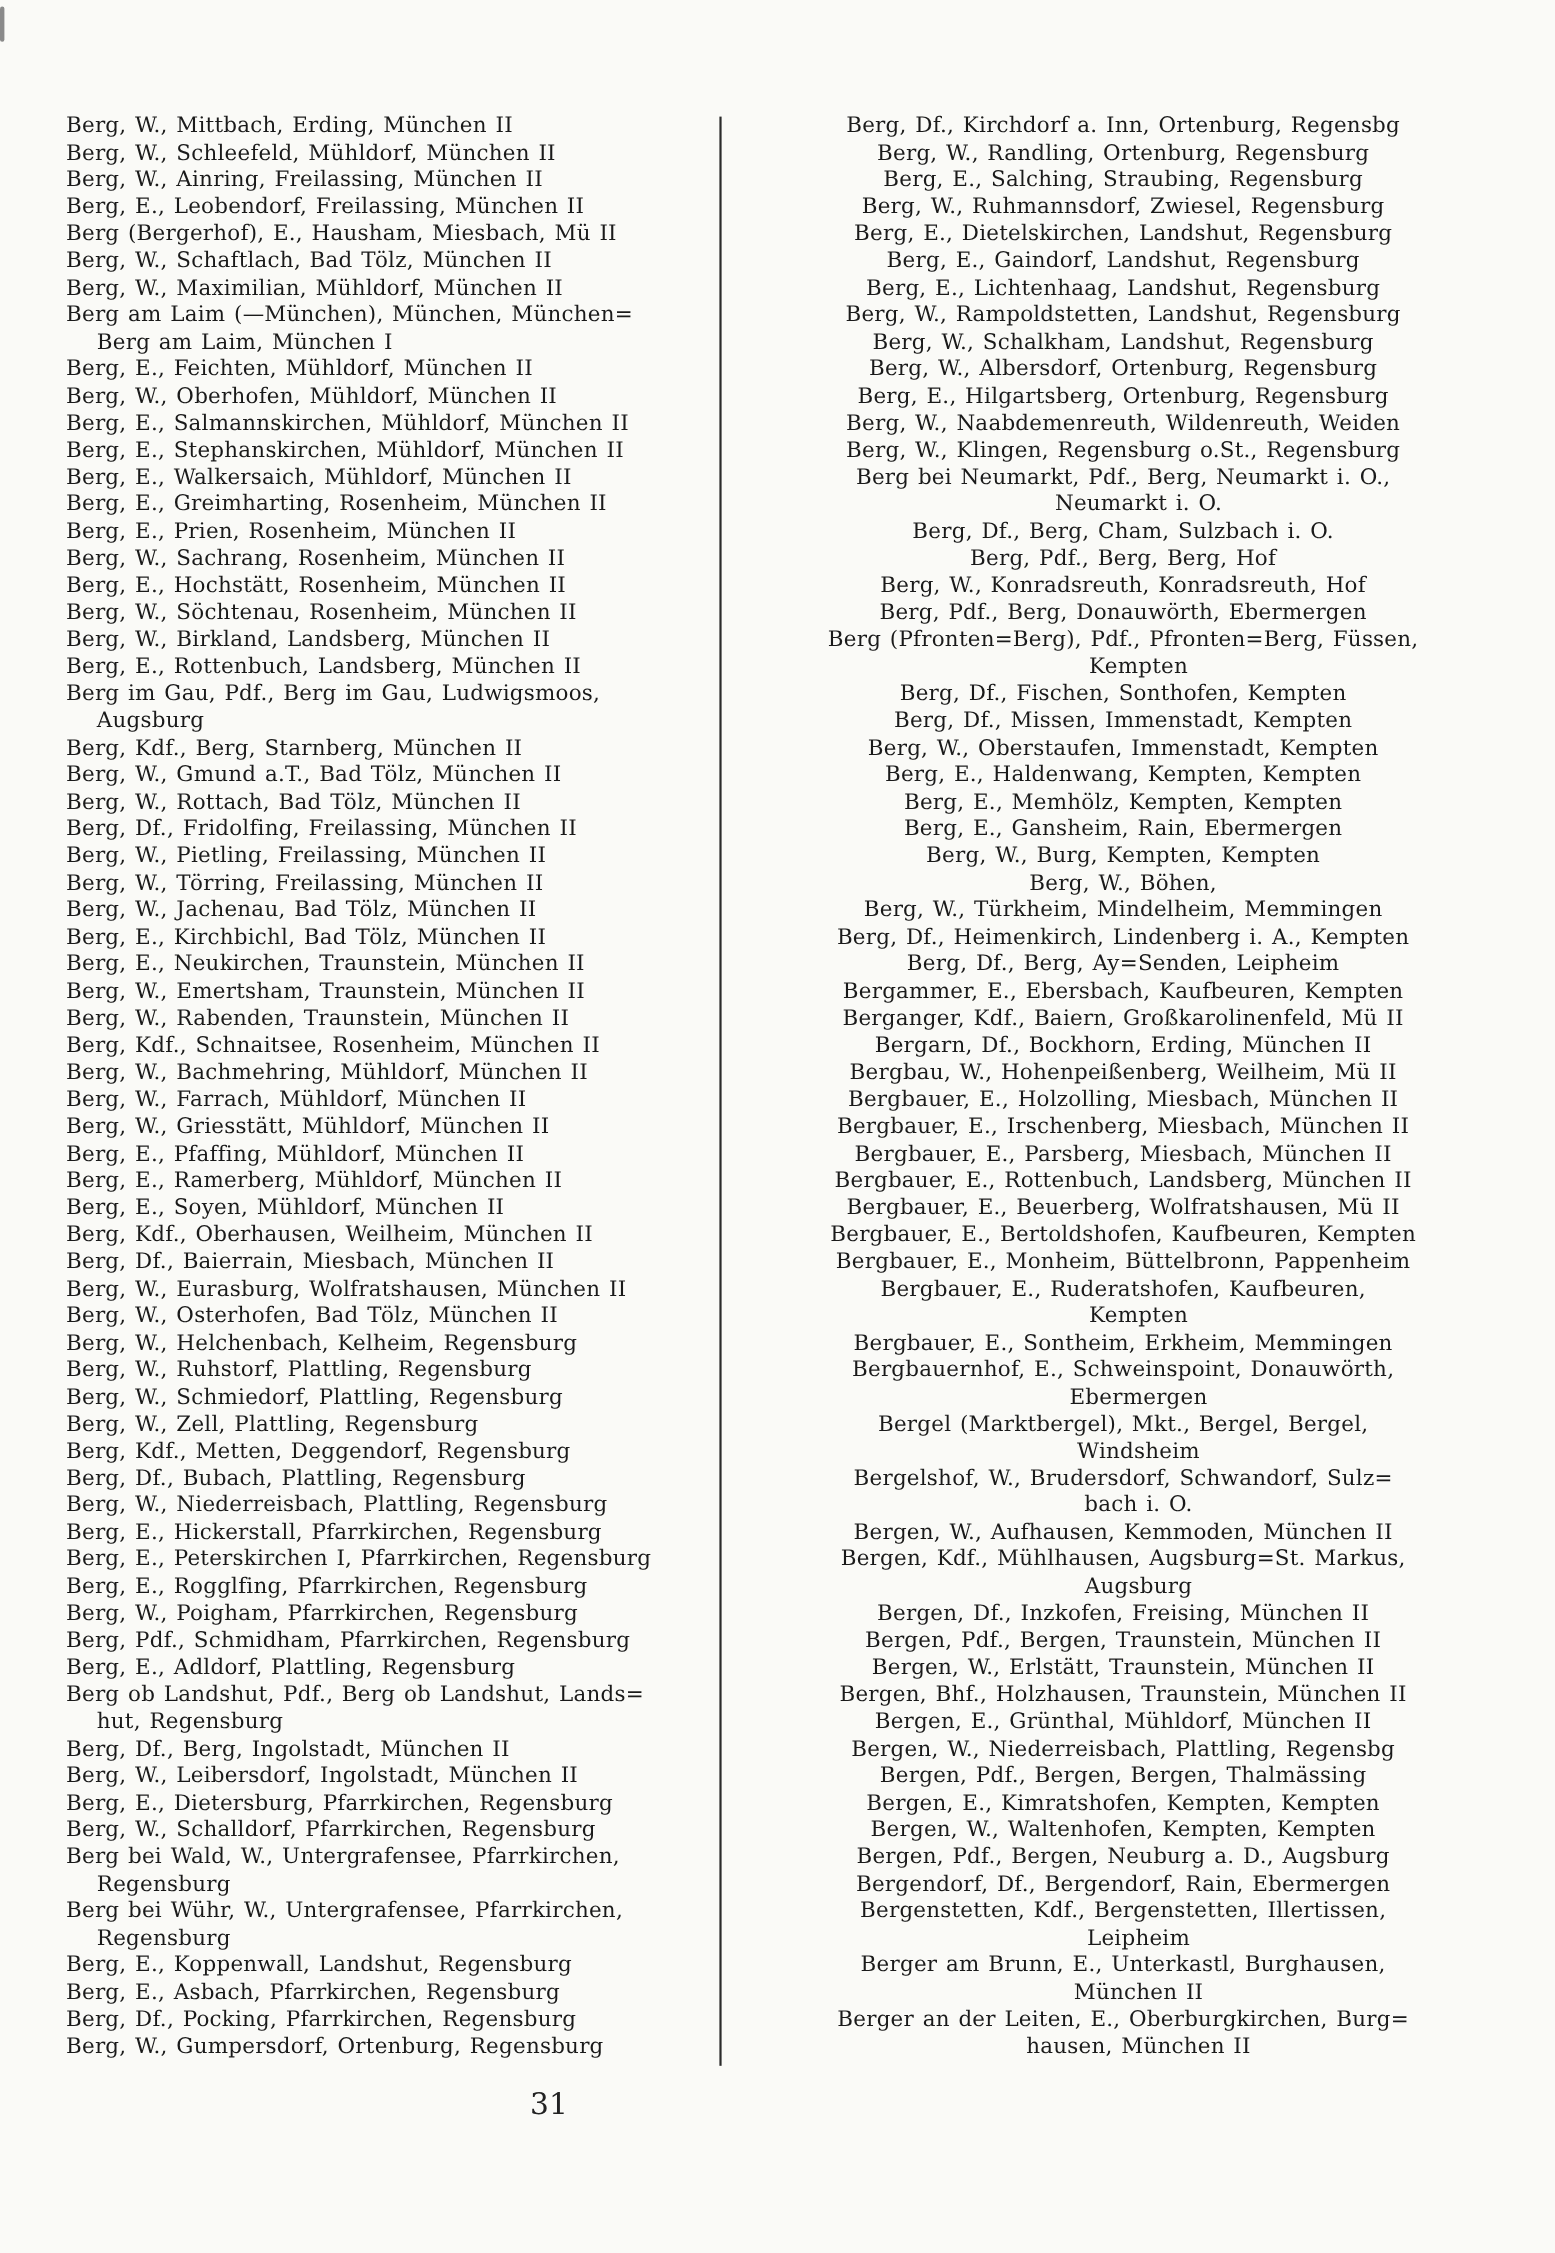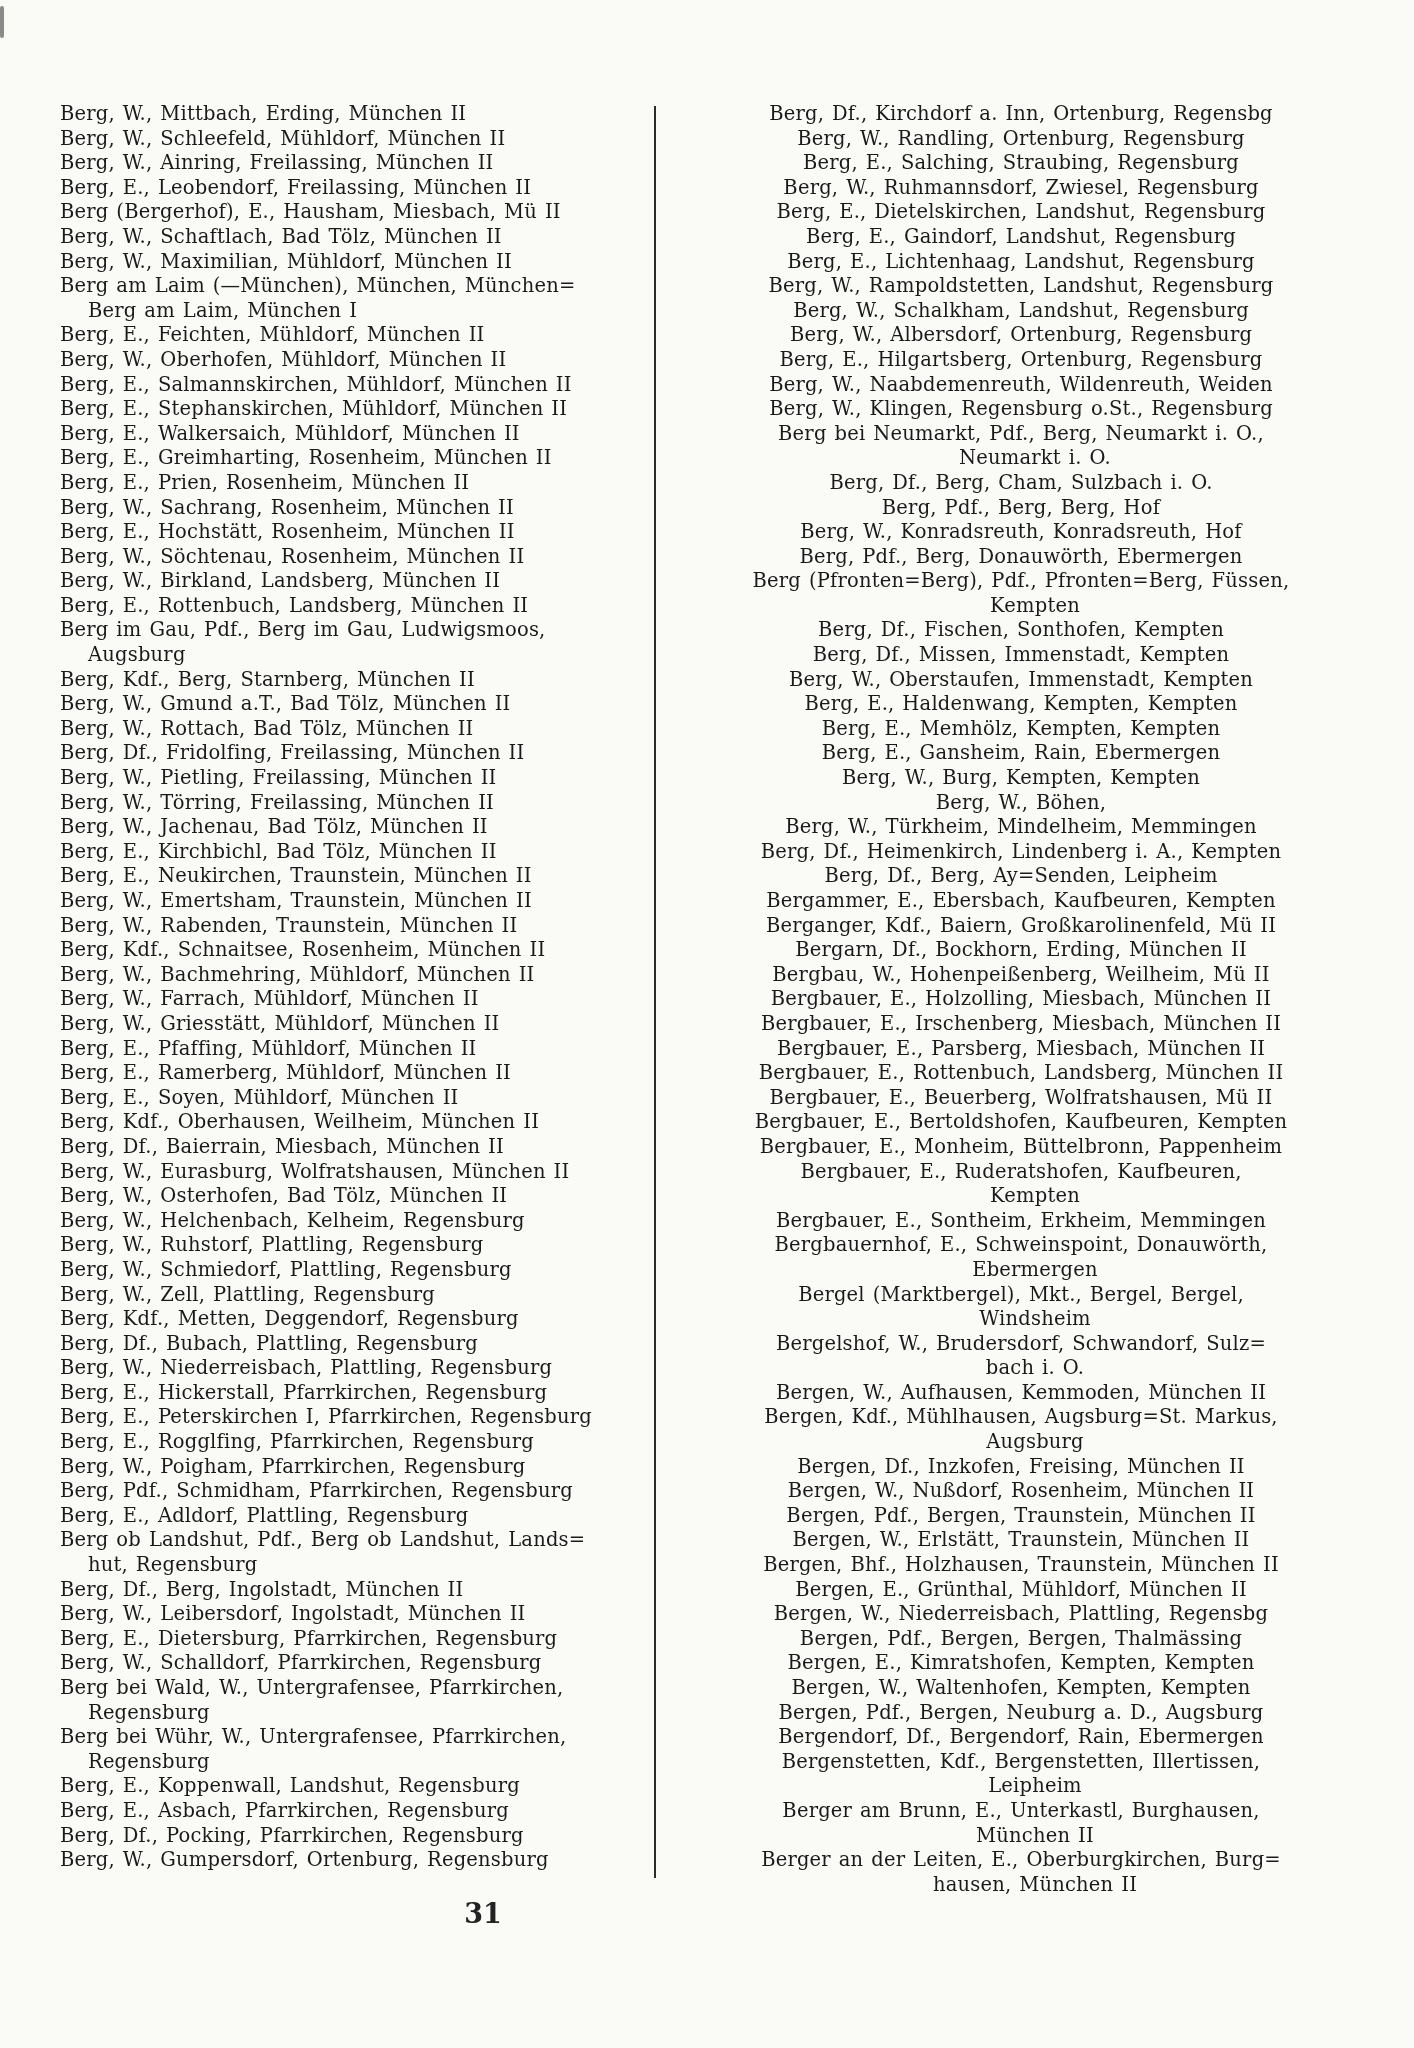--- a/index.html
+++ b/index.html
@@ -26,22 +26,22 @@
   .col-left{left:60px;width:592px;}
   .col-right{left:668px;width:706px;text-align:center;}
   .entry{margin:0;}
   .line{white-space:nowrap;}
   .line.cont{padding-left:28px;}
   .divider{
     position:absolute;left:654px;top:106px;
     width:2px;height:1772px;background:#2b2b2b;
   }
   .page-number{
-    position:absolute;left:428px;top:1898px;width:110px;
-    text-align:center;font-size:27px;font-weight:bold;color:#222;
+    position:absolute;left:444px;top:1898px;width:110px;
+    text-align:center;font-size:27px;font-weight:normal;color:#222;
   }
 </style>
 </head>
 <body>
 
 <div class="page">
   <div class="scan-artifact"></div>
 
   <div class="column col-left">
       <div class="entry">
@@ -403,23 +403,20 @@
         <div class="line">Bergen, W., Aufhausen, Kemmoden, München II</div>
       </div>
       <div class="entry">
         <div class="line">Bergen, Kdf., Mühlhausen, Augsburg=St. Markus,</div>
         <div class="line cont">Augsburg</div>
       </div>
       <div class="entry">
         <div class="line">Bergen, Df., Inzkofen, Freising, München II</div>
       </div>
       <div class="entry">
-        <div class="line">Bergen, W., Nußdorf, Rosenheim, München II</div>
-      </div>
-      <div class="entry">
         <div class="line">Bergen, Pdf., Bergen, Traunstein, München II</div>
       </div>
       <div class="entry">
         <div class="line">Bergen, W., Erlstätt, Traunstein, München II</div>
       </div>
       <div class="entry">
         <div class="line">Bergen, Bhf., Holzhausen, Traunstein, München II</div>
       </div>
       <div class="entry">
         <div class="line">Bergen, E., Grünthal, Mühldorf, München II</div>

